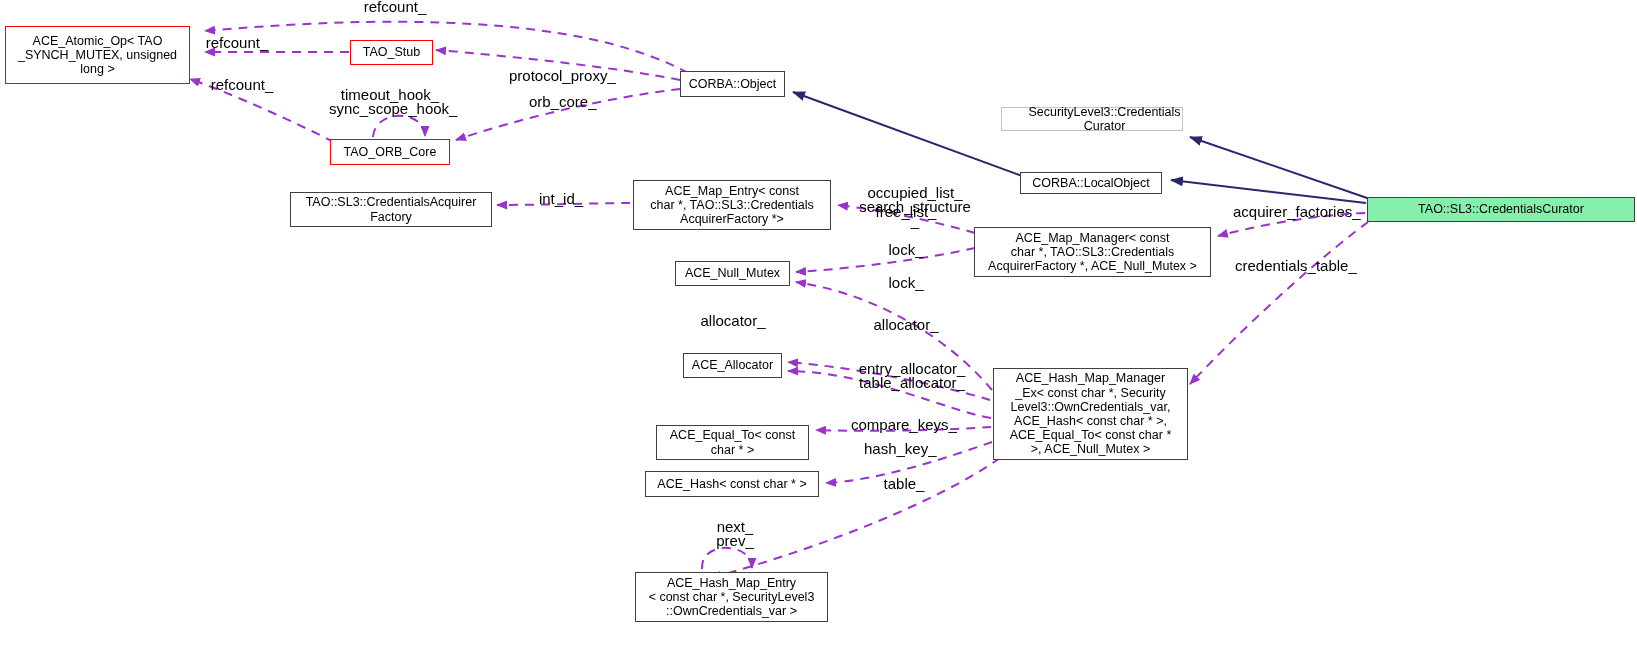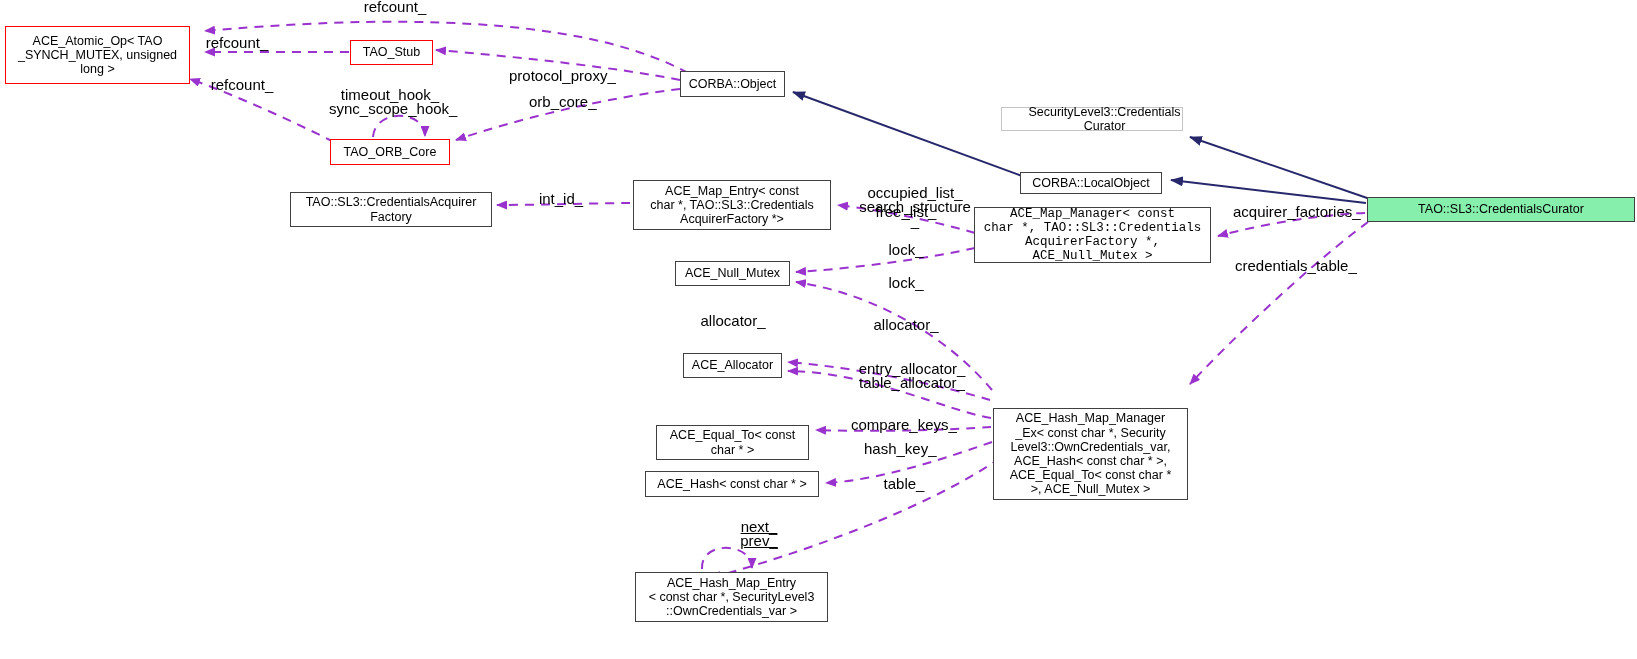--- a/index.html
+++ b/index.html
@@ -111,29 +111,29 @@
   <div class="node" style="left:680px;top:71px;width:105px;height:26px;">CORBA::Object</div>
   <div class="node grayborder" style="left:1001px;top:107px;width:182px;height:24px;padding-left:28px;">SecurityLevel3::Credentials
 Curator</div>
   <div class="node" style="left:1020px;top:172px;width:142px;height:22px;">CORBA::LocalObject</div>
   <div class="node highlight" style="left:1367px;top:197px;width:268px;height:25px;">TAO::SL3::CredentialsCurator</div>
   <div class="node" style="left:290px;top:192px;width:202px;height:35px;">TAO::SL3::CredentialsAcquirer
 Factory</div>
   <div class="node" style="left:633px;top:180px;width:198px;height:50px;">ACE_Map_Entry&lt; const
 char *, TAO::SL3::Credentials
 AcquirerFactory *&gt;</div>
-  <div class="node" style="left:974px;top:207px;width:237px;height:56px;font-family:Liberation Mono, monospace;">ACE_Map_Manager&lt; const
+  <div class="node" style="left:974px;top:227px;width:237px;height:50px;">ACE_Map_Manager&lt; const
 char *, TAO::SL3::Credentials
 AcquirerFactory *, ACE_Null_Mutex &gt;</div>
   <div class="node" style="left:675px;top:261px;width:115px;height:25px;">ACE_Null_Mutex</div>
   <div class="node" style="left:683px;top:353px;width:99px;height:25px;">ACE_Allocator</div>
   <div class="node" style="left:656px;top:413px;width:153px;height:35px;margin-top:12px;">ACE_Equal_To&lt; const
 char * &gt;</div>
   <div class="node" style="left:645px;top:471px;width:174px;height:26px;">ACE_Hash&lt; const char * &gt;</div>
-  <div class="node" style="left:993px;top:368px;width:195px;height:92px;margin-top:40px;">ACE_Hash_Map_Manager
+  <div class="node" style="left:993px;top:368px;width:195px;height:92px;">ACE_Hash_Map_Manager
 _Ex&lt; const char *, Security
 Level3::OwnCredentials_var,
 ACE_Hash&lt; const char * &gt;,
 ACE_Equal_To&lt; const char *
 &gt;, ACE_Null_Mutex &gt;</div>
   <div class="node" style="left:635px;top:572px;width:193px;height:50px;">ACE_Hash_Map_Entry
 &lt; const char *, SecurityLevel3
 ::OwnCredentials_var &gt;</div>
 
   <div class="edge-label" style="left:363px;top:0px;width:64px;">refcount_</div>
@@ -152,16 +152,16 @@
   <div class="edge-label" style="left:887px;top:276px;width:38px;">lock_</div>
   <div class="edge-label" style="left:1233px;top:205px;width:124px;">acquirer_factories_</div>
   <div class="edge-label" style="left:1235px;top:259px;width:118px;">credentials_table_</div>
   <div class="edge-label" style="left:700px;top:314px;width:66px;">allocator_</div>
   <div class="edge-label" style="left:873px;top:318px;width:66px;">allocator_</div>
   <div class="edge-label" style="left:858px;top:362px;width:108px;">entry_allocator_
 table_allocator_</div>
   <div class="edge-label" style="left:851px;top:418px;width:100px;">compare_keys_</div>
   <div class="edge-label" style="left:864px;top:442px;width:70px;">hash_key_</div>
   <div class="edge-label" style="left:882px;top:477px;width:44px;">table_</div>
-  <div class="edge-label" style="left:734px;top:520px;width:50px;text-decoration:underline;">next_
+  <div class="edge-label" style="left:710px;top:520px;width:50px;">next_
 prev_</div>
 
 </div>
 
 </body></html>

